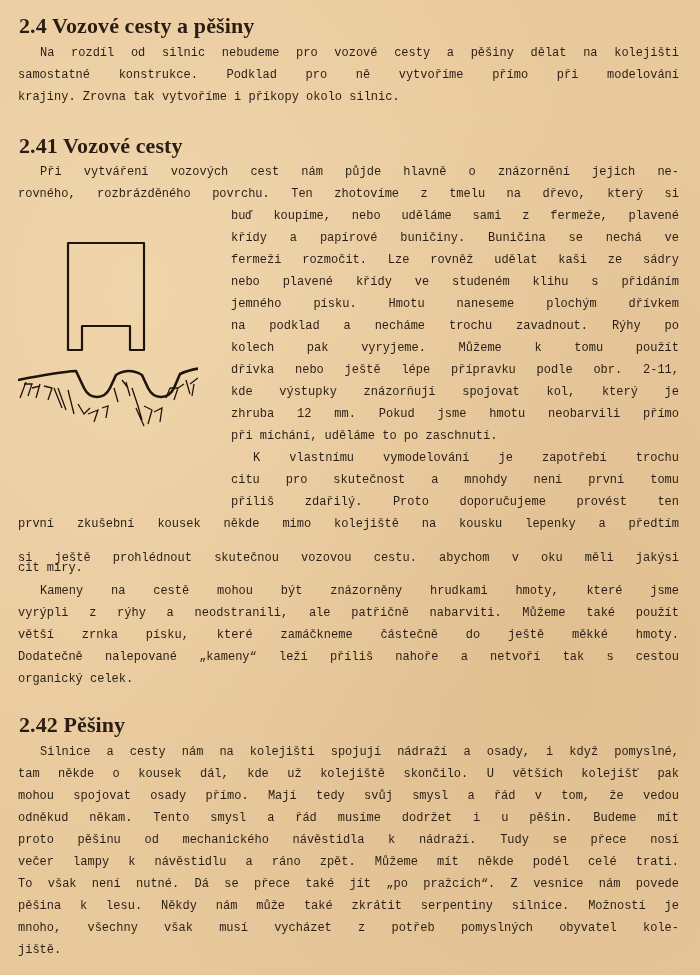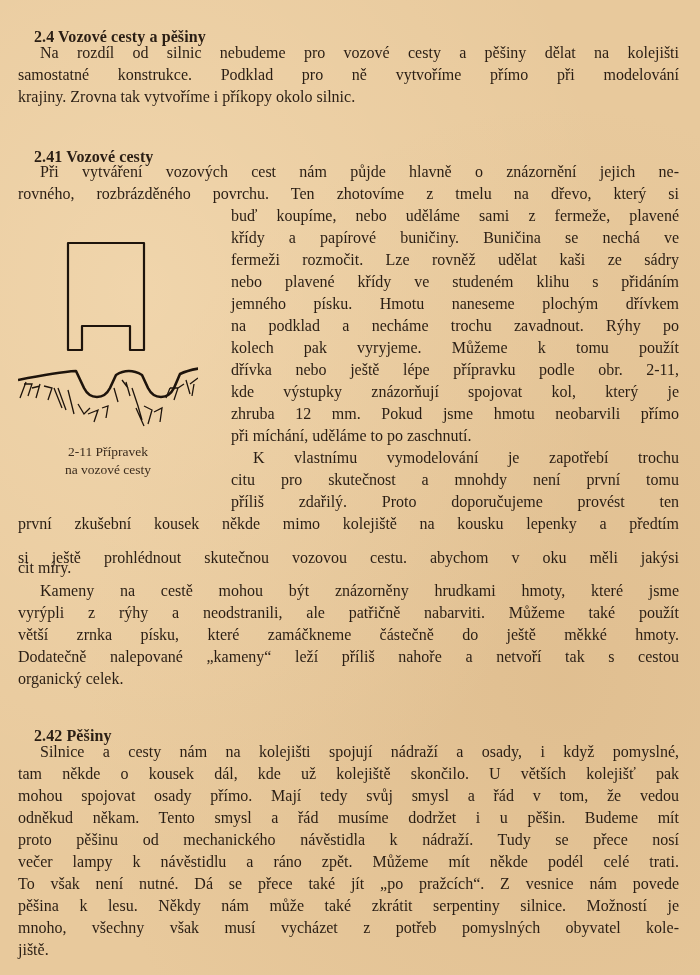--- a/index.html
+++ b/index.html
@@ -9,26 +9,26 @@
     background-image:
       radial-gradient(ellipse at 20% 30%, rgba(255,235,200,0.35), transparent 60%),
       radial-gradient(ellipse at 80% 70%, rgba(200,160,110,0.25), transparent 60%);
     color: #2a1e14;
     font-family: "DejaVu Serif", "Liberation Serif", serif;
     position: relative;
   }
   .page { position: absolute; left: 18px; top: 0; width: 664px; }
   h2 {
     font-family: "Liberation Serif", serif;
-    font-weight: bold; font-size: 16px; margin: 16px; position: absolute; left: 0;
+    font-weight: bold; font-size: 22px; margin: 1px; position: absolute; left: 0;
     letter-spacing: 0.1px;
   }
   .line {
-    position: absolute; font-size: 16px; line-height: 22px; white-space: nowrap;
-    font-family: Liberation Serif, serif;
+    position: absolute; font-size: 12px; line-height: 22px; white-space: nowrap;
+    font-family: Liberation Mono, monospace;
     text-align: justify; text-align-last: justify;
   }
   .full { left: 0; width: 661px; }
   .indent { left: 22px; width: 639px; }
   .right { left: 213px; width: 448px; }
   .right-indent { left: 235px; width: 426px; }
   .last { text-align-last: left; }
   .figure { position: absolute; left: 0; top: 238px; width: 180px; height: 240px; }
   .caption {
     position: absolute; left: 0; width: 180px; text-align: center;
@@ -78,22 +78,20 @@
   <div class="figure">
     <svg width="180" height="190" viewBox="0 0 180 190">
       <g fill="none" stroke="#1e140c" stroke-width="2.2" stroke-linejoin="round">
         <path d="M50 5 L126 5 L126 112 L112 112 L112 88 L64 88 L64 112 L50 112 Z"></path>
         <path d="M0 142 C20 138 40 134 58 133 L66 150 C72 162 86 162 92 150 L98 137 C106 132 114 131 124 137 L130 150 C136 162 150 162 156 150 L162 136 C170 132 178 131 184 130" stroke-width="2.6"></path>
       </g>
       <g fill="none" stroke="#1e140c" stroke-width="1.3">
         <path d="M2 160 L8 144 M6 146 L14 146 L10 158 M14 150 L22 148 M22 146 L18 160 M26 148 L34 150 L30 162 M36 150 L44 170 M40 150 L48 172 M50 152 L56 176 M60 166 L66 176 L72 170 M70 176 L80 172 L76 184 M84 170 L90 168 L88 180 M96 150 L100 164 M104 142 L110 150 M108 144 L112 158 M114 150 L120 168 L124 182 M118 170 L126 188 M126 168 L134 172 L130 186 M136 174 L144 170 L142 184 M148 160 L152 150 M152 150 L160 150 L156 162 M160 150 L166 146 M168 142 L172 156 M172 146 L180 140 M176 146 L174 158"></path>
       </g>
     </svg>
-    <div class="caption" style="top:205px">2-11 Přípravek</div>
-    <div class="caption" style="top:223px">na vozové cesty</div>
   </div>
 
   <h2 style="top:711px">2.42 Pěšiny</h2>
   <div class="line indent" style="top:741px">Silnice a cesty nám na kolejišti spojují nádraží a osady, i když pomyslné,</div>
   <div class="line full" style="top:763px">tam někde o kousek dál, kde už kolejiště skončilo. U větších kolejišť pak</div>
   <div class="line full" style="top:785px">mohou spojovat osady přímo. Mají tedy svůj smysl a řád v tom, že vedou</div>
   <div class="line full" style="top:807px">odněkud někam. Tento smysl a řád musíme dodržet i u pěšin. Budeme mít</div>
   <div class="line full" style="top:829px">proto pěšinu od mechanického návěstidla k nádraží. Tudy se přece nosí</div>
   <div class="line full" style="top:851px">večer lampy k návěstidlu a ráno zpět. Můžeme mít někde podél celé trati.</div>
   <div class="line full" style="top:873px">To však není nutné. Dá se přece také jít „po pražcích“. Z vesnice nám povede</div>

